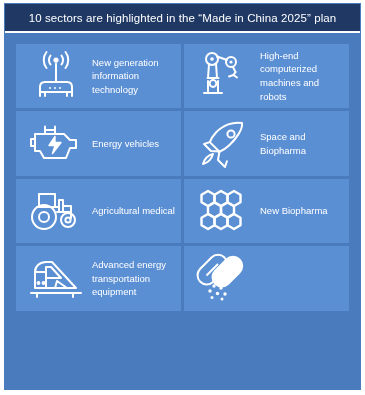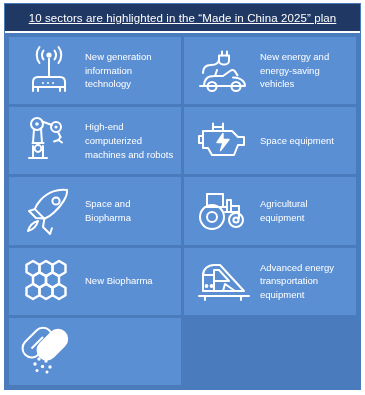--- a/index.html
+++ b/index.html
@@ -41,31 +41,30 @@
     align-items: center;
     justify-content: center;
     box-sizing: border-box;
     border-bottom: 2px solid #ffffff;
   }
   .header-title {
     color: #ffffff;
     font-size: 11.5px;
     letter-spacing: 0.1px;
     white-space: nowrap;
-    text-decoration: underline;
   }
 
   
   .grid {
     flex: 1 1 auto;
     display: grid;
     grid-template-columns: 1fr 1fr;
     grid-template-rows: repeat(5, 1fr);
     gap: 3px;
-    padding: 4px;
+    padding: 11px;
     background: #4a7cbd;
     box-sizing: border-box;
   }
 
   .cell {
     background: #5b8fd4;
     display: flex;
     align-items: center;
     box-sizing: border-box;
     padding: 3px 4px 3px 6px;
@@ -118,37 +117,20 @@
             <path d="M12 42h32"></path>
             <path d="M17 42v4M44 42v4M12 42v4M39 42v4"></path>
             <circle cx="22" cy="38" r="1" fill="#ffffff" stroke="none"></circle>
             <circle cx="27" cy="38" r="1" fill="#ffffff" stroke="none"></circle>
             <circle cx="32" cy="38" r="1" fill="#ffffff" stroke="none"></circle>
           </svg>
         </div>
         <div class="cell-label">New generation information technology</div>
       </div>
 
-      <div class="cell">
-        <div class="cell-icon">
-          <svg width="58" height="52" viewBox="0 0 58 52" fill="none" stroke="#ffffff" stroke-width="2" stroke-linecap="round" stroke-linejoin="round">
-            <path d="M8 28c0-6 4-8 8-8s8-1 8-6"></path>
-            <path d="M24 10.5h10v5a4 4 0 0 1-4 4h-2a4 4 0 0 1-4-4z"></path>
-            <path d="M27 6.5v4M32 6.5v4"></path>
-            <path d="M5 41h4"></path>
-            <path d="M9 41c0-2 1-6 3-8 2-2 5-2 8-2h8l7-5c2-1.4 4-1 5 .4l2.5 4"></path>
-            <path d="M20 31l2-6"></path>
-            <path d="M9 41h40"></path>
-            <path d="M38 32.5c4 0 8 1.5 10 3.5 1.6 1.6 2 3.5 2 5"></path>
-            <circle cx="17" cy="41.5" r="4.5"></circle>
-            <circle cx="41" cy="41.5" r="4.5"></circle>
-          </svg>
-        </div>
-        <div class="cell-label">New energy and energy-saving vehicles</div>
-      </div>
 
       <div class="cell">
         <div class="cell-icon">
           <svg width="54" height="54" viewBox="0 0 54 54" fill="none" stroke="#ffffff" stroke-width="2" stroke-linecap="round" stroke-linejoin="round">
             <circle cx="15" cy="10" r="6"></circle>
             <circle cx="15" cy="10" r="1.8" fill="#ffffff" stroke="none"></circle>
             <path d="M20 7.5l10 3.5"></path>
             <circle cx="34" cy="13" r="5"></circle>
             <circle cx="34" cy="13" r="1.6" fill="#ffffff" stroke="none"></circle>
             <path d="M36 18l2.5 5"></path>
@@ -169,21 +151,21 @@
         <div class="cell-icon">
           <svg width="58" height="48" viewBox="0 0 58 48" fill="none" stroke="#ffffff" stroke-width="2" stroke-linecap="round" stroke-linejoin="round">
             <path d="M18 10h10v4"></path>
             <path d="M18 6.5v6"></path>
             <path d="M28 6.5v6"></path>
             <path d="M13 14h24l6 6h6v8h-6l-4 10H17l-4-7H8v-5H4v-7h4v-5z"></path>
             <path d="M8 19v10"></path>
             <path d="M28 16.5l-6 9h6l-2.5 8 8.5-11h-6z" fill="#ffffff" stroke="#ffffff" stroke-width="1.4"></path>
           </svg>
         </div>
-        <div class="cell-label">Space equipment</div>
+        <div class="cell-label">Energy vehicles</div>
       </div>
 
       <div class="cell">
         <div class="cell-icon">
           <svg width="52" height="52" viewBox="0 0 52 52" fill="none" stroke="#ffffff" stroke-width="2" stroke-linecap="round" stroke-linejoin="round">
             <path d="M44 5c-9-1.5-19 2-26 9.5-3 3.2-5 6.5-6.2 9.6l9.6 9.6c3.1-1.2 6.4-3.2 9.6-6.2C38.5 20.5 45 11 44 5z"></path>
             <circle cx="33" cy="16" r="3.6"></circle>
             <path d="M11.8 24.1L6 26l7 7 8.4 0.6"></path>
             <path d="M21.4 33.7L20 42l7 7 1.9-5.8"></path>
             <path d="M5 46c1.5-5.5 4.5-8.5 10-10-1.5 5.5-4.5 8.5-10 10z"></path>
@@ -200,21 +182,21 @@
             <path d="M10 21h22"></path>
             <path d="M32 14h4v12h-4z"></path>
             <path d="M36 20h8v12"></path>
             <path d="M30 26h14"></path>
             <circle cx="17" cy="31" r="12"></circle>
             <circle cx="17" cy="31" r="5"></circle>
             <circle cx="41" cy="34" r="7"></circle>
             <circle cx="41" cy="34" r="2.6"></circle>
           </svg>
         </div>
-        <div class="cell-label">Agricultural equipment</div>
+        <div class="cell-label">Agricultural medical</div>
       </div>
 
 
       <div class="cell">
         <div class="cell-icon">
           <svg width="56" height="50" viewBox="0 0 56 50" fill="none" stroke="#ffffff" stroke-width="2.4" stroke-linejoin="round">
             <g>
               <polygon points="12,5 18.5,8.8 18.5,16.2 12,20 5.5,16.2 5.5,8.8"></polygon>
               <polygon points="25,5 31.5,8.8 31.5,16.2 25,20 18.5,16.2 18.5,8.8"></polygon>
               <polygon points="38,5 44.5,8.8 44.5,16.2 38,20 31.5,16.2 31.5,8.8"></polygon>

